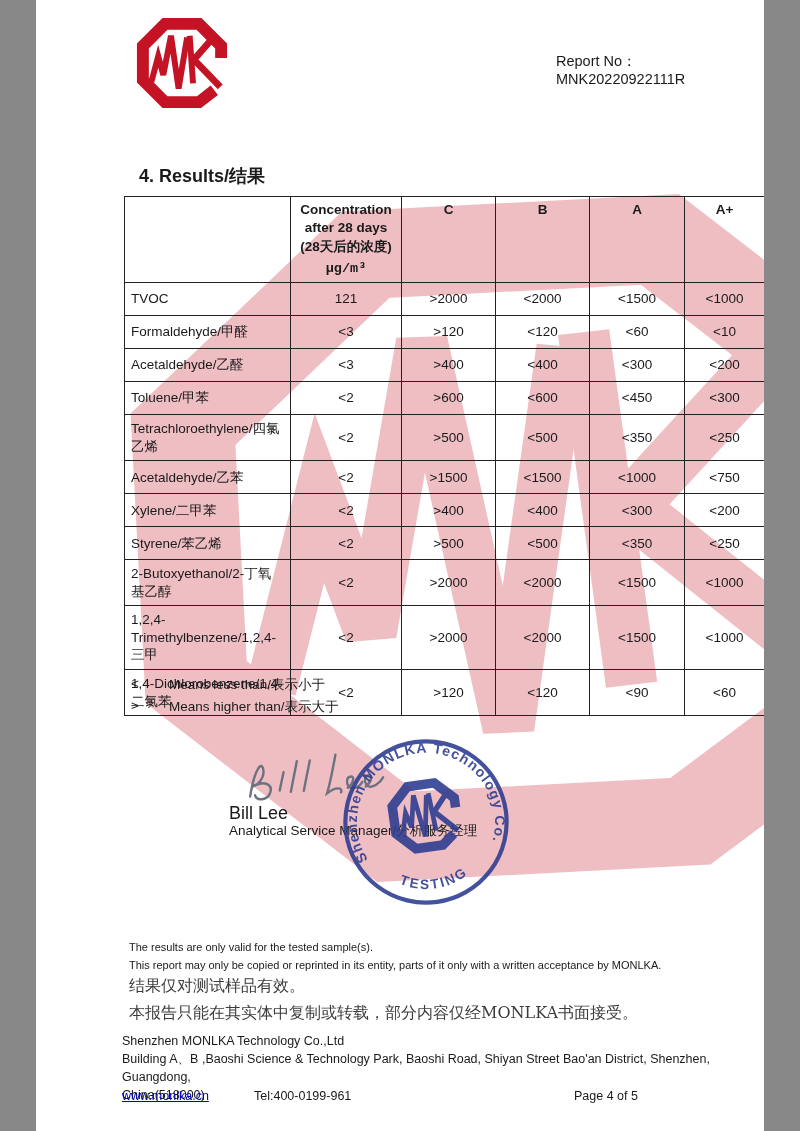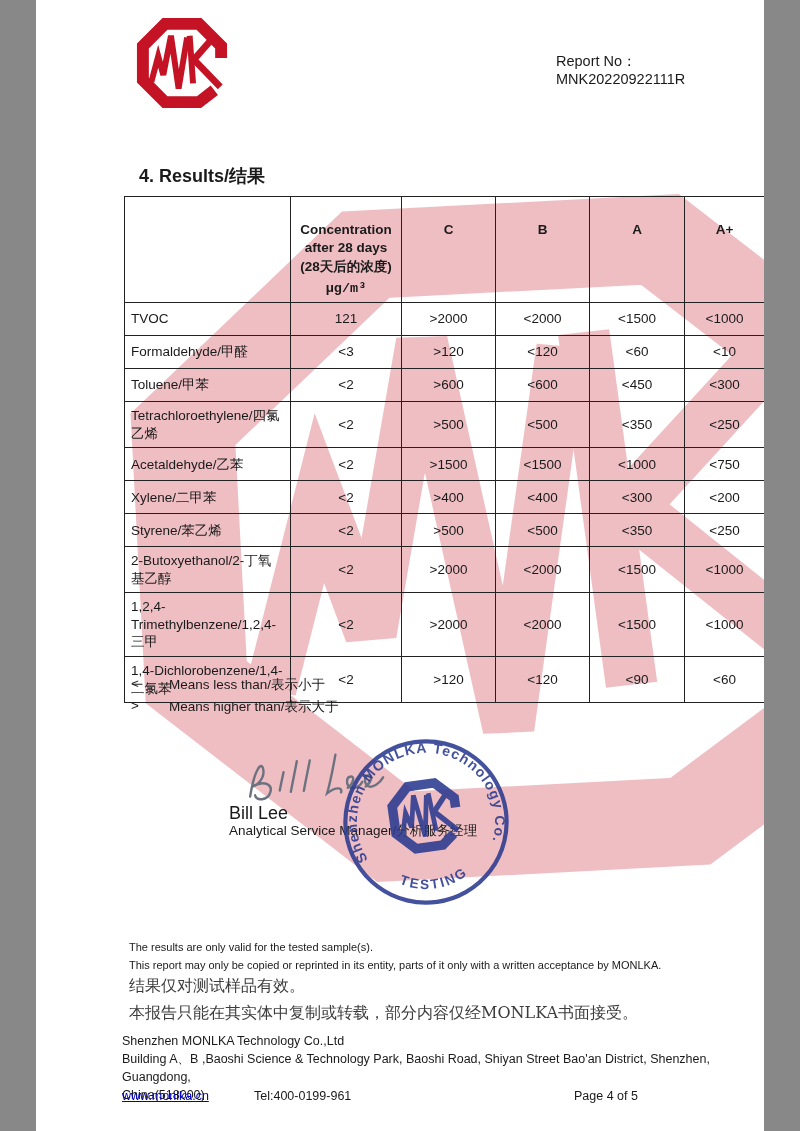--- a/index.html
+++ b/index.html
@@ -21,21 +21,21 @@
   
   .section-title{left:95px; top:164px; font-size:18px; font-weight:bold; z-index:2;margin-left:8px;}
 
   
   .results-table-wrap{left:88px; top:196px; z-index:2;}
   table.results{border-collapse:collapse; table-layout:fixed; width:640px; background:transparent;}
   table.results th, table.results td{
     border:1px solid #222; font-size:13.5px; line-height:1.3; padding:5px 6px;
     background:transparent;
   }
-  table.results th{font-weight:bold; vertical-align:top; padding-top:24px;}
+  table.results th{font-weight:bold; vertical-align:top; padding-top:4px;}
   th.conc-head{text-align:center;}
   .conc-line1{font-weight:bold;}
   .conc-line2{font-weight:bold; margin-top:2px;}
   .conc-line3{font-weight:bold; margin-top:4px;font-family:Liberation Mono, monospace;}
   table.results td.label-cell{text-align:left; height:22px;}
   table.results td.value-cell{text-align:center;}
   table.results td{vertical-align:middle;}
 
   
   .legend{left:95px; top:676px; font-size:13.5px; z-index:2;}
@@ -126,20 +126,28 @@
           </tr>
           <tr>
             <td class="label-cell">Formaldehyde/甲醛</td>
             <td class="value-cell">&lt;3</td>
             <td class="value-cell">&gt;120</td>
             <td class="value-cell">&lt;120</td>
             <td class="value-cell">&lt;60</td>
             <td class="value-cell">&lt;10</td>
           </tr>
           <tr>
+            <td class="label-cell">Acetaldehyde/乙醛</td>
+            <td class="value-cell">&lt;3</td>
+            <td class="value-cell">&gt;400</td>
+            <td class="value-cell">&lt;400</td>
+            <td class="value-cell">&lt;300</td>
+            <td class="value-cell">&lt;200</td>
+          </tr>
+          <tr>
             <td class="label-cell">Toluene/甲苯</td>
             <td class="value-cell">&lt;2</td>
             <td class="value-cell">&gt;600</td>
             <td class="value-cell">&lt;600</td>
             <td class="value-cell">&lt;450</td>
             <td class="value-cell">&lt;300</td>
           </tr>
           <tr>
             <td class="label-cell">Tetrachloroethylene/四氯乙烯</td>
             <td class="value-cell">&lt;2</td>

